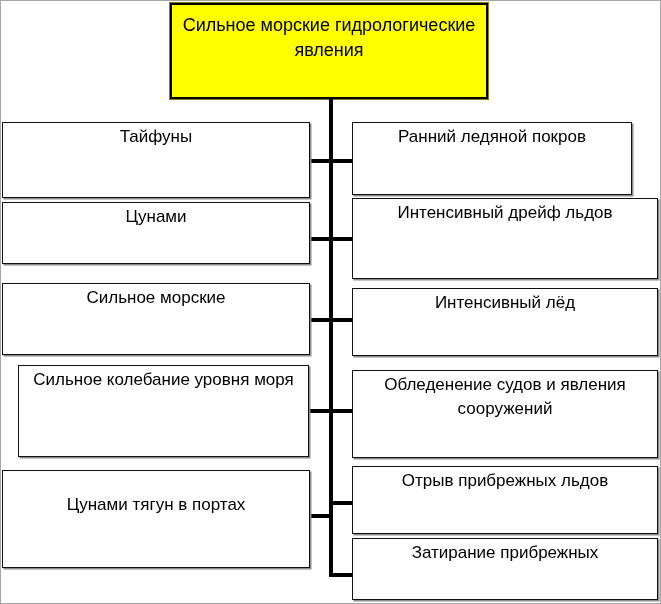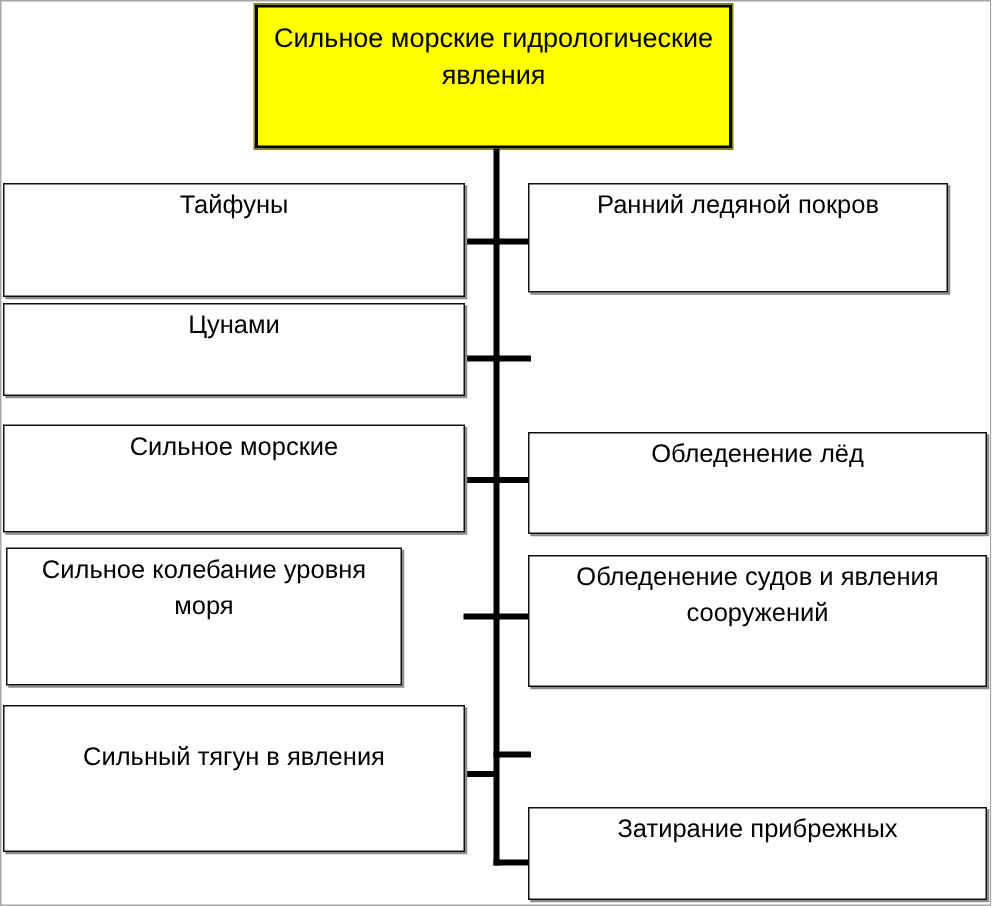--- a/index.html
+++ b/index.html
@@ -108,39 +108,45 @@
   </div>
 
   <div class="node" style="left:2px; top:202px; width:308px; height:62px;">
     <span class="txt">Цунами</span>
   </div>
 
   <div class="node" style="left:2px; top:283px; width:308px; height:72px;">
     <span class="txt">Сильное морские</span>
   </div>
 
-  <div class="node" style="left:4px; top:365px; width:264px; height:92px;">
+  <div class="node" style="left:18px; top:365px; width:291px; height:92px;">
     <span class="txt">Сильное колебание уровня моря</span>
   </div>
 
   <div class="node" style="left:2px; top:470px; width:308px; height:98px;">
-    <span class="txt" style="padding-top:20px;">Сильный тягун в явления</span>
+    <span class="txt" style="padding-top:20px;">Цунами тягун в портах</span>
   </div>
 
   <div class="node" style="left:352px; top:122px; width:280px; height:73px;">
     <span class="txt">Ранний ледяной покров</span>
   </div>
 
+  <div class="node" style="left:352px; top:198px; width:306px; height:81px;">
+    <span class="txt">Интенсивный дрейф льдов</span>
+  </div>
 
   <div class="node" style="left:352px; top:288px; width:306px; height:68px;">
-    <span class="txt">Обледенение лёд</span>
+    <span class="txt">Интенсивный лёд</span>
   </div>
 
   <div class="node" style="left:352px; top:370px; width:306px; height:88px;">
     <span class="txt">Обледенение судов и явления сооружений</span>
   </div>
 
+  <div class="node" style="left:352px; top:466px; width:306px; height:68px;">
+    <span class="txt">Отрыв прибрежных льдов</span>
+  </div>
 
   <div class="node" style="left:352px; top:538px; width:306px; height:62px;">
     <span class="txt">Затирание прибрежных</span>
   </div>
 
 </div>
 
 </body></html>

